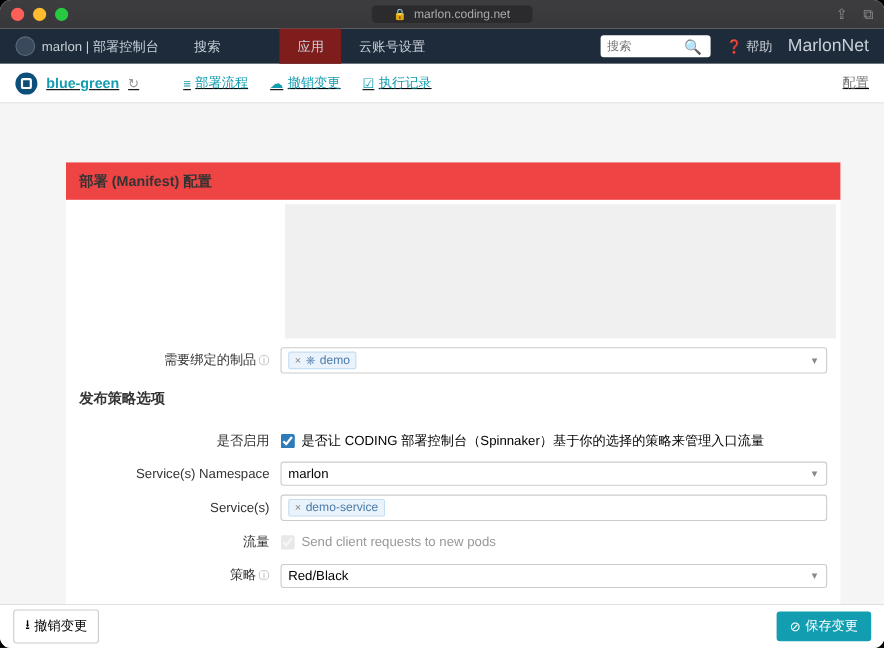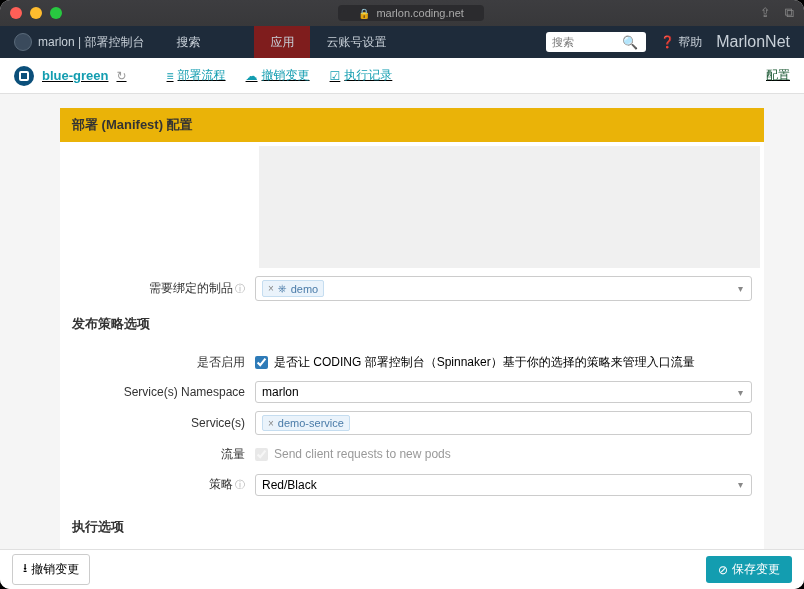--- a/index.html
+++ b/index.html
@@ -28,24 +28,24 @@
 .nav-help { color: #c8d0d8; margin: 0 14px; font-size: 12px; }
 .nav-user { color: #c8d0d8; font-size: 16px; }
 .subnav { height: 36px; background: #fff; display: flex; align-items: center; padding: 0 14px; border-bottom: 1px solid #e0e0e0; font-size: 13px; text-decoration: underline; }
 .app-badge { width: 20px; height: 20px; border-radius: 50%; background: #0b4f7a; display: flex; align-items: center; justify-content: center; margin-right: 8px; }
 .app-badge-inner { width: 10px; height: 10px; border-radius: 2px; border: 2px solid #fff; }
 .app-name { color: #139db0; font-weight: 600; margin-right: 8px; }
 .refresh { color: #999; font-size: 12px; margin-right: 40px; cursor: pointer; }
 .subtabs { display: flex; gap: 20px; }
 .subtab { color: #139db0; font-size: 12px; display: flex; align-items: center; gap: 4px; cursor: pointer; }
 .sub-spacer { flex: 1; }
-.config-link { color: #14532d; font-size: 12px; cursor: pointer; margin-left: 44px; }
+.config-link { color: #737373; font-size: 12px; cursor: pointer; margin-left: 44px; }
 .content { position: absolute; top: 94px; bottom: 40px; left: 0; right: 0; overflow-y: auto; padding: 14px 40px 14px 60px; }
 .panel { background: #fff; margin-bottom: 16px; }
-.panel-header { background: #eab308; padding: 8px 12px; font-size: 13px; font-weight: 600; color: #333; }
+.panel-header { background: #ef4444; padding: 8px 12px; font-size: 13px; font-weight: 600; color: #333; margin-top: 40px; }
 .manifest-body { display: flex; min-height: 130px; }
 .manifest-left { width: 195px; }
 .manifest-right { flex: 1; background: #f0f0f0; margin: 4px; }
 .form-row { display: flex; padding: 4px 0; align-items: center; font-size: 12px; }
 .form-label { width: 195px; text-align: right; padding-right: 10px; color: #333; line-height: 22px; }
 .help-icon { color: #aaa; font-size: 10px; margin-left: 2px; }
 .form-control { flex: 1; padding-right: 12px; }
 .select-box { border: 1px solid #ccc; border-radius: 3px; padding: 3px 6px; display: flex; align-items: center; background: #fff; position: relative; min-height: 22px; }
 .caret { position: absolute; right: 8px; color: #888; font-size: 10px; }
 .tag { background: #eaf3fb; border: 1px solid #c5ddf0; border-radius: 2px; padding: 1px 5px; font-size: 11px; color: #4a7ba8; display: inline-flex; align-items: center; gap: 4px; }

